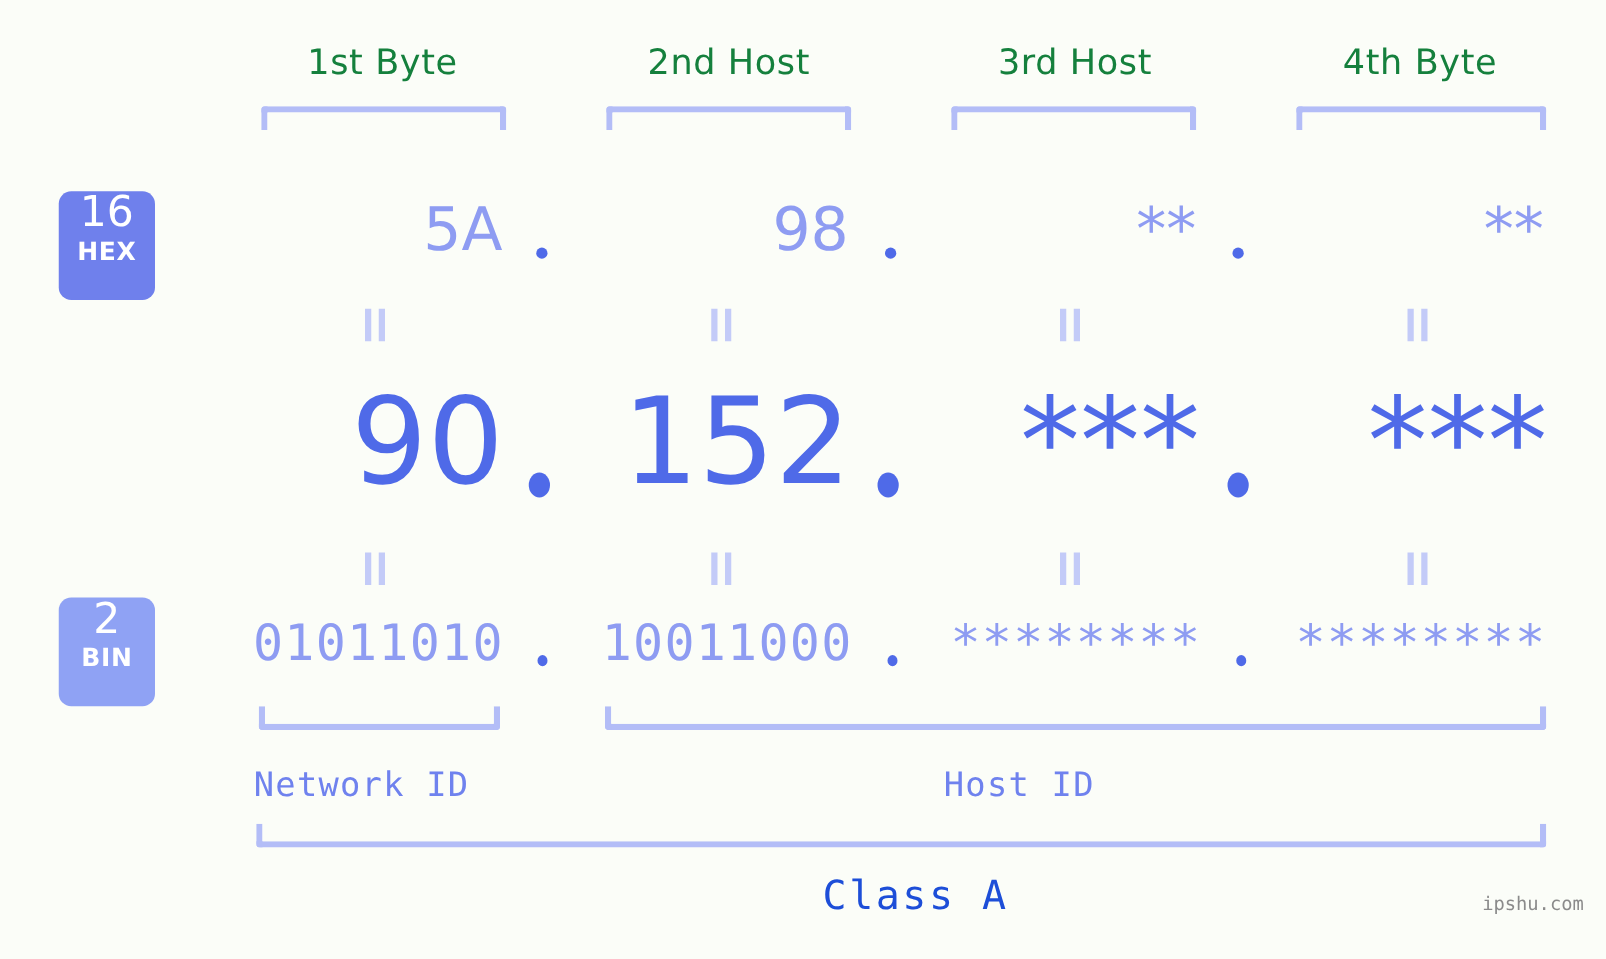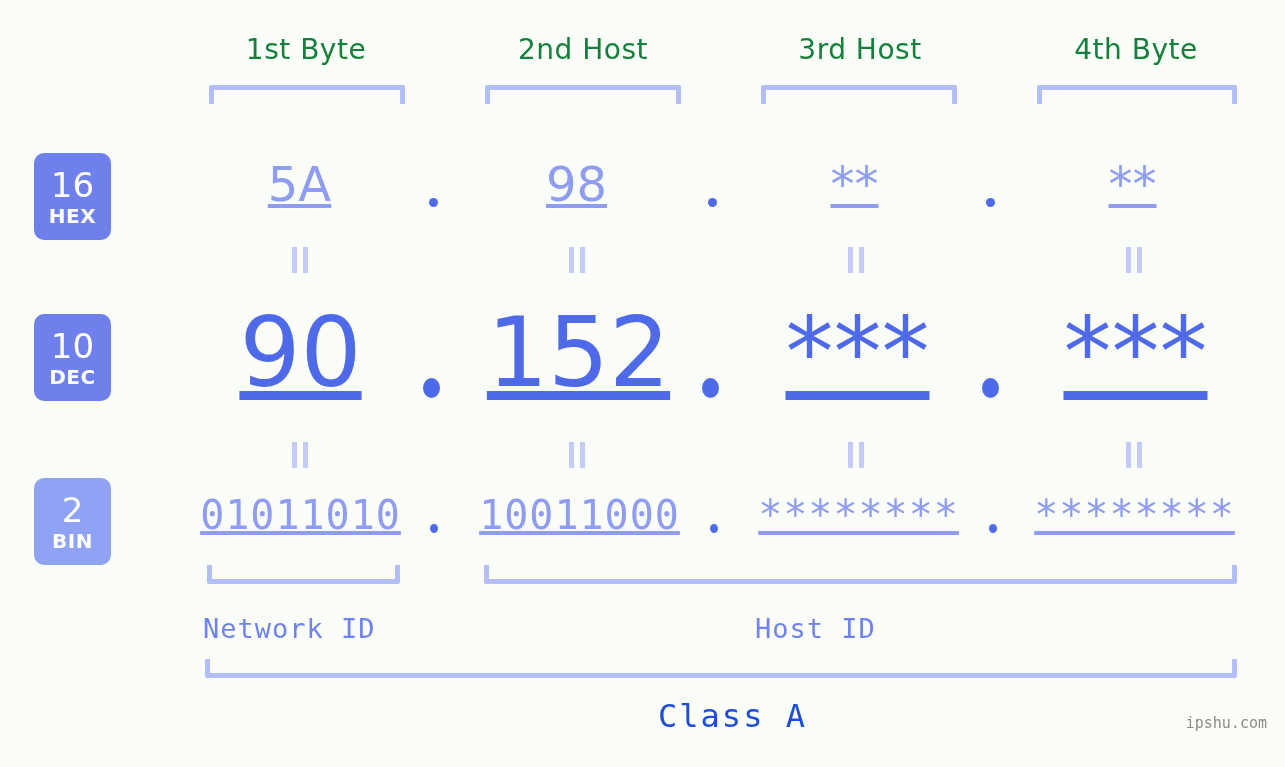--- a/index.html
+++ b/index.html
@@ -45,50 +45,49 @@
   }
   .bracket-bottom {
     border-width: 0 5px 5px 5px;
     height: 19px;
     border-radius: 0 0 3px 3px;
   }
 
   
   .badge {
     position: absolute;
-    left: 34px;
+    left: 47px;
     width: 77px;
     height: 87px;
     border-radius: 10px;
     display: flex;
     flex-direction: column;
     align-items: center;
-    justify-content: center;
+    justify-content: flex-start;
     color: #ffffff;
     line-height: 1;
   }
   .badge .num {
     font-size: 34px;
     font-weight: 400;
     letter-spacing: 0px;
   }
   .badge .nm {
     font-size: 20px;
     font-weight: 700;
     margin-top: 4px;
     letter-spacing: 0.5px;
   }
 
   
   .cell {
     position: absolute;
-    text-align: center;
+    text-align: right;
     white-space: nowrap;
     line-height: 1;
-    text-decoration: underline;
   }
   .row-hex .cell {
     font-family: "DejaVu Sans", sans-serif;
     font-size: 48px;
     color: #8e9cf2;
     top: 160px;
   }
   .row-dec .cell {
     font-family: "DejaVu Sans", sans-serif;
     font-size: 96px;
@@ -198,24 +197,20 @@
     </div>
   <div class="eqbar" style="left:845px; top:247px;">
       <i></i>
       <i></i>
     </div>
   <div class="eqbar" style="left:1123px; top:247px;">
       <i></i>
       <i></i>
     </div>
 
-  <div class="badge" style="top:314px; background:#6f80ec;">
-    <span class="num">10</span>
-    <span class="nm">DEC</span>
-  </div>
 
   <div class="row-dec">
     <div class="cell" style="left:198px; width:205px;">90</div>
     <div class="dot dot-dec" style="left:423px;"></div>
     <div class="cell" style="left:476px; width:205px;">152</div>
     <div class="dot dot-dec" style="left:702px;"></div>
     <div class="cell" style="left:755px; width:205px;">***</div>
     <div class="dot dot-dec" style="left:982px;"></div>
     <div class="cell" style="left:1033px; width:205px;">***</div>
   </div>

